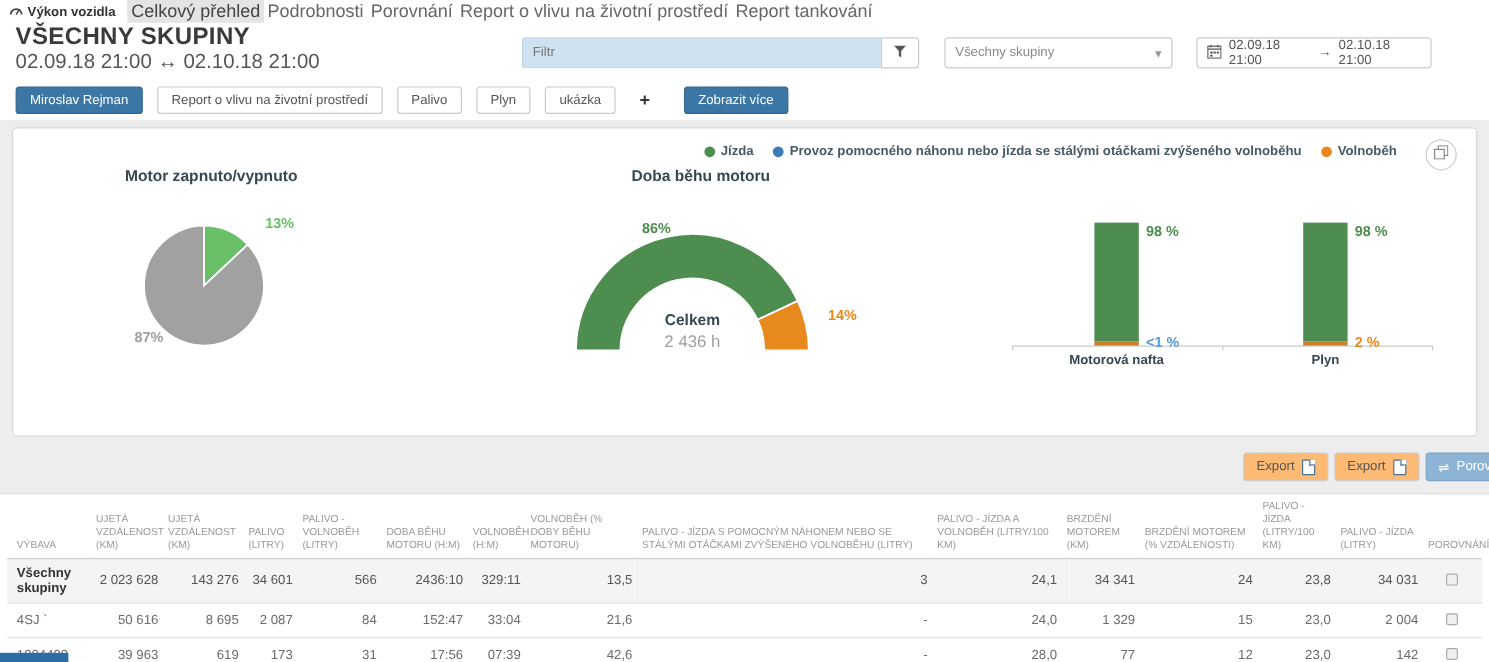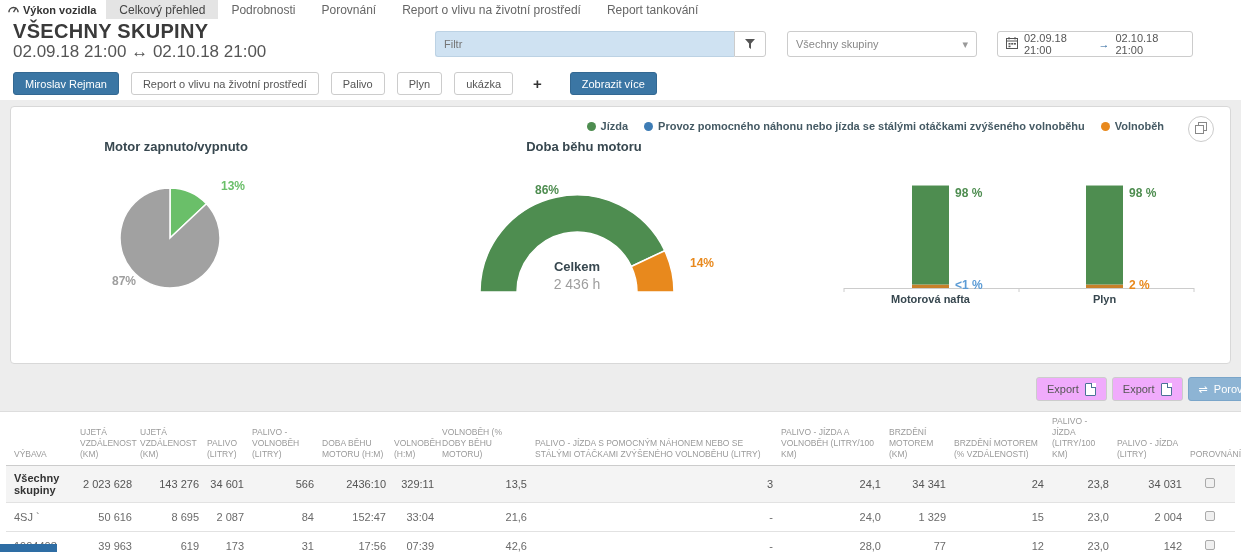--- a/index.html
+++ b/index.html
@@ -4,21 +4,21 @@
 <style>
   * { margin:0; padding:0; box-sizing:border-box; }
   html,body { width:1241px; height:552px; overflow:hidden; background:#ffffff;
     font-family:"Liberation Sans", sans-serif; }
   .page { position:relative; width:1241px; height:552px; background:#ededed; }
   .tophalf { position:absolute; top:0; left:0; width:1241px; height:100px; background:#ffffff; }
 
   
   .navbar { position:absolute; top:0; left:0; width:1146px; height:19px; display:flex; align-items:stretch; }
   .appname { display:flex; align-items:center; gap:4px; padding:0 10px 0 8px; font-size:11px; font-weight:bold; color:#333; }
-  .tab { display:flex; align-items:center; padding:0 13px; font-size:12px; color:#666; cursor:pointer; }
+  .tab { display:flex; align-items:center; padding:0 3px; font-size:15px; color:#666; cursor:pointer; }
   .tab.active { background:#e4e4e4; color:#444; }
 
   
   .pagetitle { position:absolute; top:20px; left:13px; font-size:20px; font-weight:bold; color:#3a3a3a; letter-spacing:0.3px; }
   .pagesub { position:absolute; top:42px; left:13px; font-size:17px; color:#555; }
 
   
   .filterwrap { position:absolute; top:31px; left:435px; width:331px; height:26px; display:flex; }
   .filterinput { flex:1; height:26px; background:#cfe2f2; border:1px solid #bcd2e4; border-right:none;
     border-radius:3px 0 0 3px; font-size:11px; color:#555; padding:0 8px; font-family:"Liberation Sans",sans-serif; }
@@ -46,21 +46,21 @@
   .copybtn { position:absolute; top:9px; right:16px; width:26px; height:26px; border:1px solid #ccc; border-radius:13px;
     background:#fff; display:flex; align-items:center; justify-content:center; cursor:pointer; }
   .charttitle { position:absolute; font-size:13px; font-weight:bold; color:#37474f; text-align:center; }
   #title-pie  { top:32px; left:55px;  width:220px; }
   #title-gauge{ top:32px; left:463px; width:220px; }
   #title-bar  { top:32px; left:904px; width:220px; }
   #chartsvg { position:absolute; top:0; left:0; }
 
   
   .exportrow { position:absolute; top:377px; left:1036px; display:flex; gap:5px; }
-  .exbtn { height:24px; background:#f0abfc; border:1px solid #ccc; border-radius:3px; display:flex; gap:6px;
+  .exbtn { height:24px; background:#fdba74; border:1px solid #ccc; border-radius:3px; display:flex; gap:6px;
     align-items:center; padding:0 10px; font-size:11px; color:#555; cursor:pointer; }
   .exbtn.compare { background:#8db4d4; border-color:#7aa5c9; color:#fff; }
   .docicon { width:11px; height:13px; border:1px solid #4a7296; border-radius:1px; position:relative; background:#fff; }
   .docicon::after { content:""; position:absolute; top:-1px; right:-1px; width:4px; height:4px; background:#fff; border-left:1px solid #4a7296; border-bottom:1px solid #4a7296; }
 
   
   .tablewrap { position:absolute; top:411px; left:0; width:1241px; height:141px; background:#fff; border-top:1px solid #ddd; }
   table { border-collapse:collapse; table-layout:fixed; margin-left:6px; width:1229px; }
   th { font-size:8.5px; color:#9a9a9a; font-weight:normal; text-align:left; vertical-align:bottom;
     padding:4px 6px 5px 2px; line-height:1.3; border-bottom:1px solid #ccc; }

